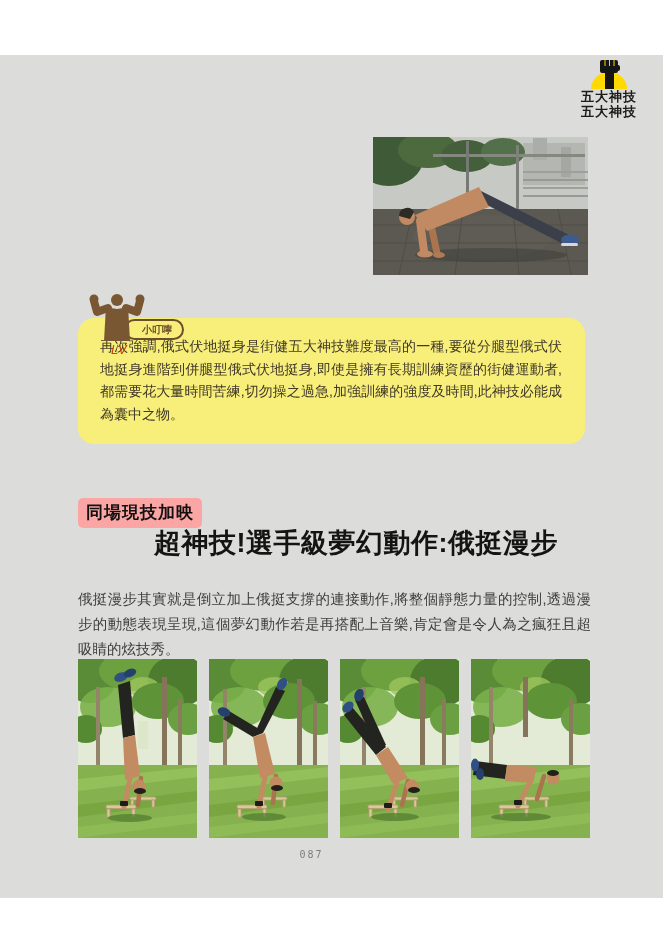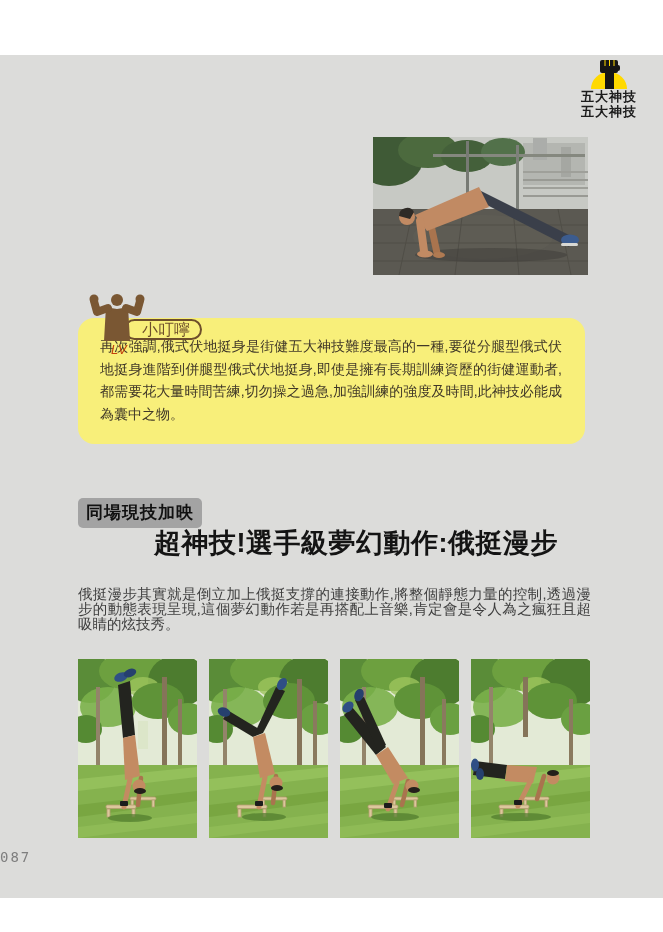--- a/index.html
+++ b/index.html
@@ -30,49 +30,49 @@
     background:#f8ef7a;border-radius:16px;
   }
   .tip-text{
     position:absolute;left:22px;top:17px;width:462px;
     font-size:14px;line-height:22.5px;color:#403828;text-align:justify;
   }
   .tip-badge{position:absolute;left:84px;top:236px;width:130px;height:56px;}
   .tip-badge .pill{
     position:absolute;left:40px;top:28px;height:17px;z-index:1;
     border:2px solid #6d4e2b;border-radius:11px;background:#f8ef7a;
-    padding:0 10px 0 16px;font-size:16px;font-weight:normal;color:#6d4e2b;line-height:17px;
+    padding:0 10px 0 16px;font-size:10px;font-weight:bold;color:#6d4e2b;line-height:17px;
   }
   .tip-badge svg{position:absolute;left:4px;top:0;z-index:2;}
   .tip-badge .lv{
     position:absolute;left:27px;top:31px;z-index:3;color:#c2410c;
     font-size:13px;font-weight:normal;font-style:italic;letter-spacing:0.5px;margin-top:20px;
   }
   
   .kicker{
     position:absolute;left:78px;top:443px;display:inline-block;
-    background:#a3a3a3;color:#111111;font-size:17px;font-weight:800;
+    background:#fca5a5;color:#111111;font-size:17px;font-weight:800;
     padding:3px 8px 4px 8px;border-radius:5px;letter-spacing:1px;
   }
   .sec-title{
     position:absolute;left:76px;top:470px;width:560px;
     font-size:27px;font-weight:900;color:#141414;letter-spacing:0.5px;text-align:center;
   }
   .intro{
     position:absolute;left:78px;top:532px;width:513px;
-    font-size:14.5px;line-height:15px;color:#3e3e3e;text-align:justify;
+    font-size:14.5px;line-height:25px;color:#3e3e3e;text-align:justify;
   }
   
   .photos-row{position:absolute;left:78px;top:604px;display:flex;gap:12px;}
   .photo-cell{width:119px;height:179px;overflow:hidden;}
   .photo-cell svg{display:block;}
   
   .page-number{
-    position:absolute;left:0;top:794px;width:623px;
-    font-family:"DejaVu Sans Mono",monospace;font-size:14px;color:#7e7e7e;letter-spacing:2px;
+    position:absolute;left:0;top:794px;width:623px;text-align:center;
+    font-family:"DejaVu Sans Mono",monospace;font-size:10px;color:#7e7e7e;letter-spacing:2px;
   }
 </style>
 </head>
 <body>
 
 <div class="page">
 
   <div class="logo">
     <svg width="46" height="34" viewBox="0 0 46 34">
       <path d="M5,33 A18,17 0 0 1 41,33 Z" fill="#ffd900"></path>

